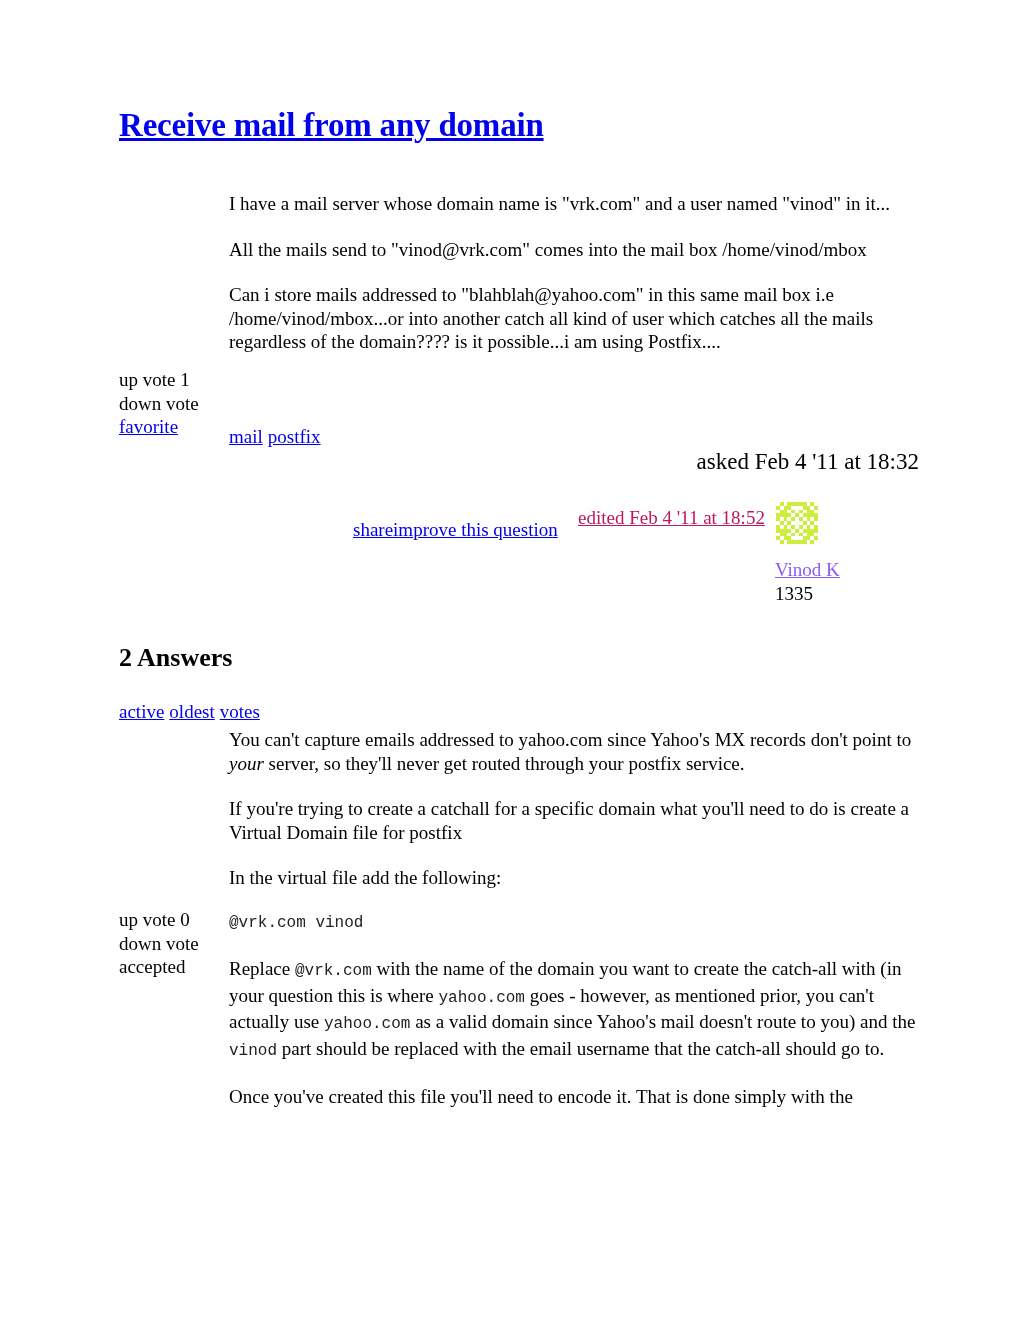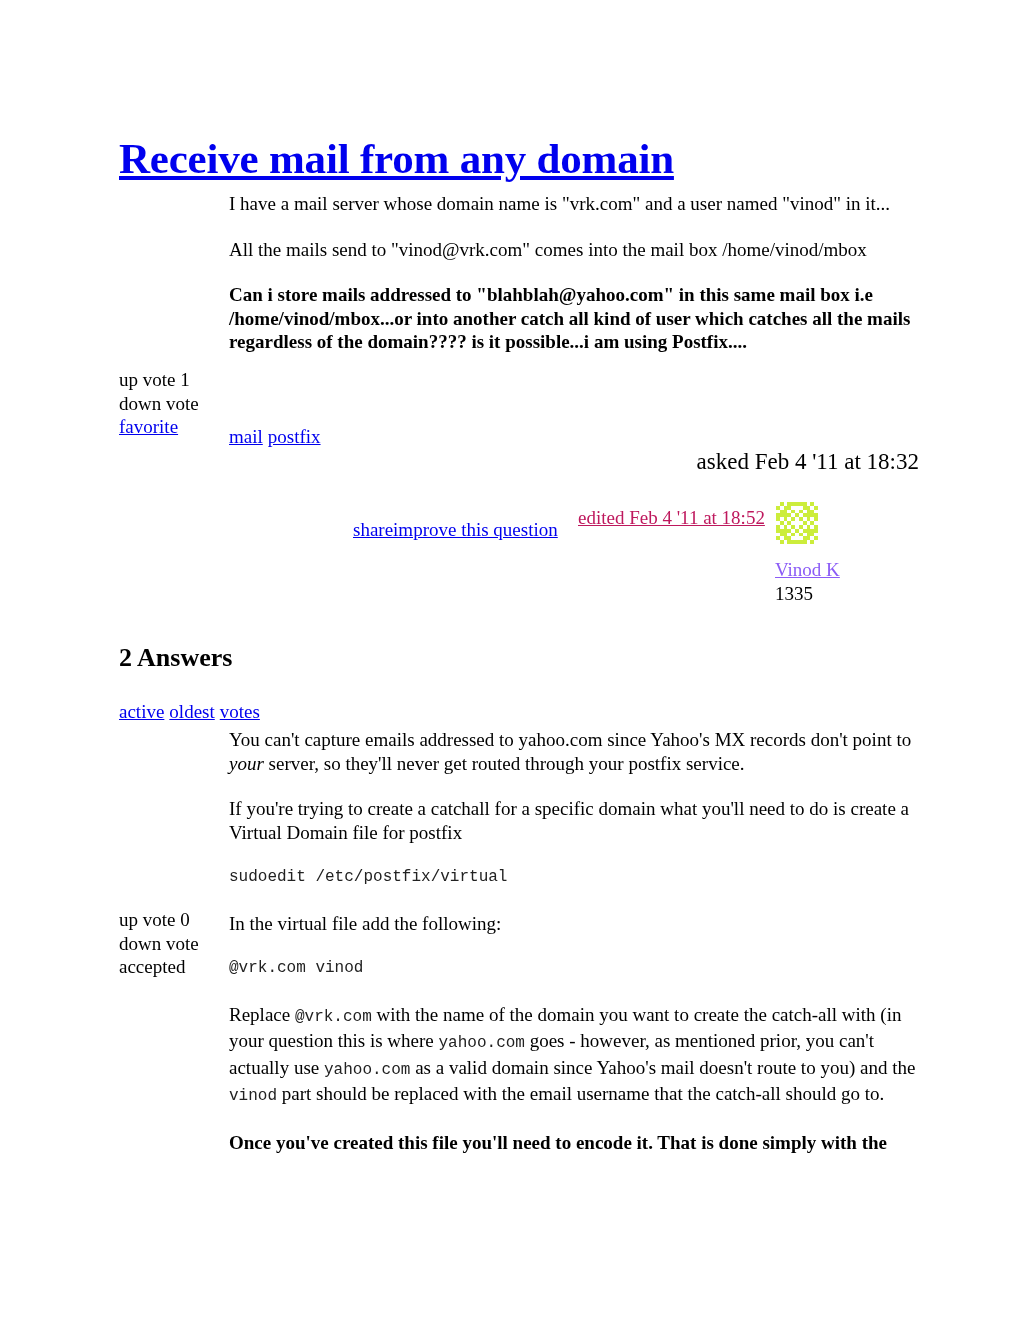--- a/index.html
+++ b/index.html
@@ -19,23 +19,23 @@
     position: absolute;
     left: 119px;
     top: 0;
     width: 800px;
   }
 
   
   .q-title {
     position: absolute;
     left: 0;
-    top: 134px;
+    top: 106px;
     margin: 0;
-    font-size: 43px;
+    font-size: 33px;
     font-weight: bold;
     line-height: 1.18;
     letter-spacing: -0.2px;
     white-space: nowrap;
   }
   .q-title a {
     color: #0000ee;
     text-decoration: underline;
   }
 
@@ -61,21 +61,21 @@
     position: absolute;
     left: 110px;
     width: 690px;
     font-size: 19px;
     line-height: 23.5px;
   }
   .bodycol.q { top: 192px; }
   .bodycol p {
     margin: 0 0 22px 0;
   }
-  .bodycol p:last-child { margin-bottom: 0; font-weight: bold; }
+  .bodycol p:last-child { margin-bottom: 0; }
 
   
   .tags {
     position: absolute;
     left: 110px;
     top: 425px;
     font-size: 19px;
     line-height: 23.5px;
   }
   .tags a {
@@ -295,21 +295,20 @@
     <div>up vote 0</div>
     <div>down vote</div>
     <div>accepted</div>
   </div>
 
   <div class="bodycol a">
     <p><span>You can't capture emails addressed to yahoo.com since Yahoo's MX records don't point to </span><em>your</em><span> server, so they'll never get routed through your postfix service.</span></p>
 
     <p>If you're trying to create a catchall for a specific domain what you'll need to do is create a Virtual Domain file for postfix</p>
 
-    <code class="code-block">sudoedit /etc/postfix/virtual</code>
 
     <p>In the virtual file add the following:</p>
 
     <code class="code-block">@vrk.com vinod</code>
 
     <p><span>Replace </span><code>@vrk.com</code><span> with the name of the domain you want to create the catch-all with (in your question this is where </span><code>yahoo.com</code><span> goes - however, as mentioned prior, you can't actually use </span><code>yahoo.com</code><span> as a valid domain since Yahoo's mail doesn't route to you) and the </span><code>vinod</code><span> part should be replaced with the email username that the catch-all should go to.</span></p>
 
     <p>Once you've created this file you'll need to encode it. That is done simply with the</p>
   </div>
 

